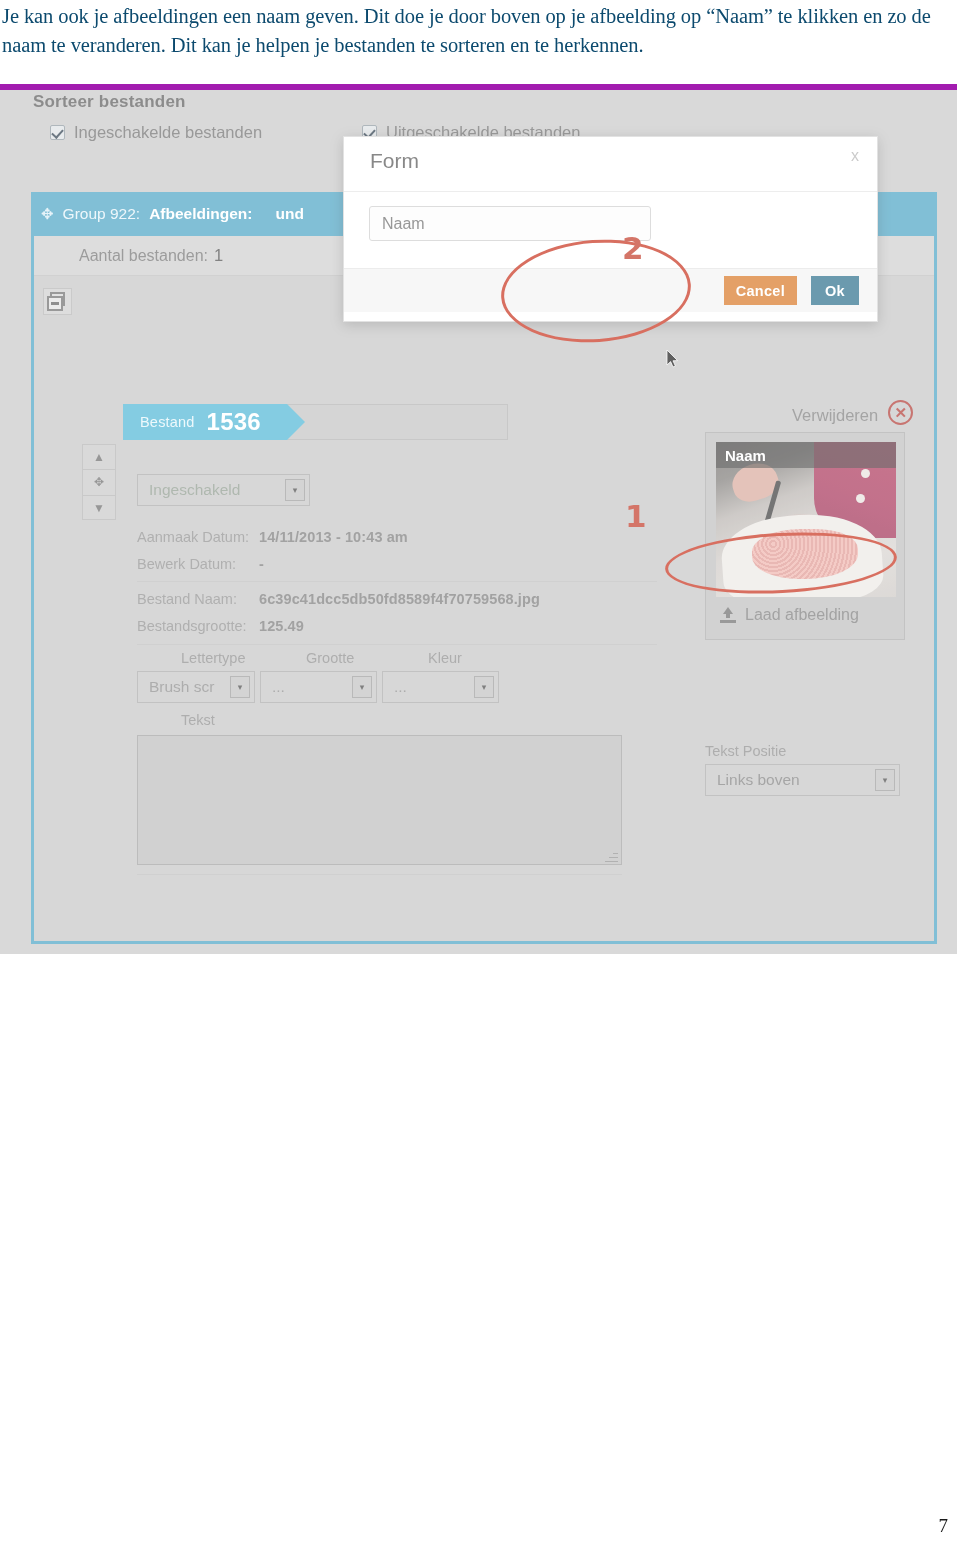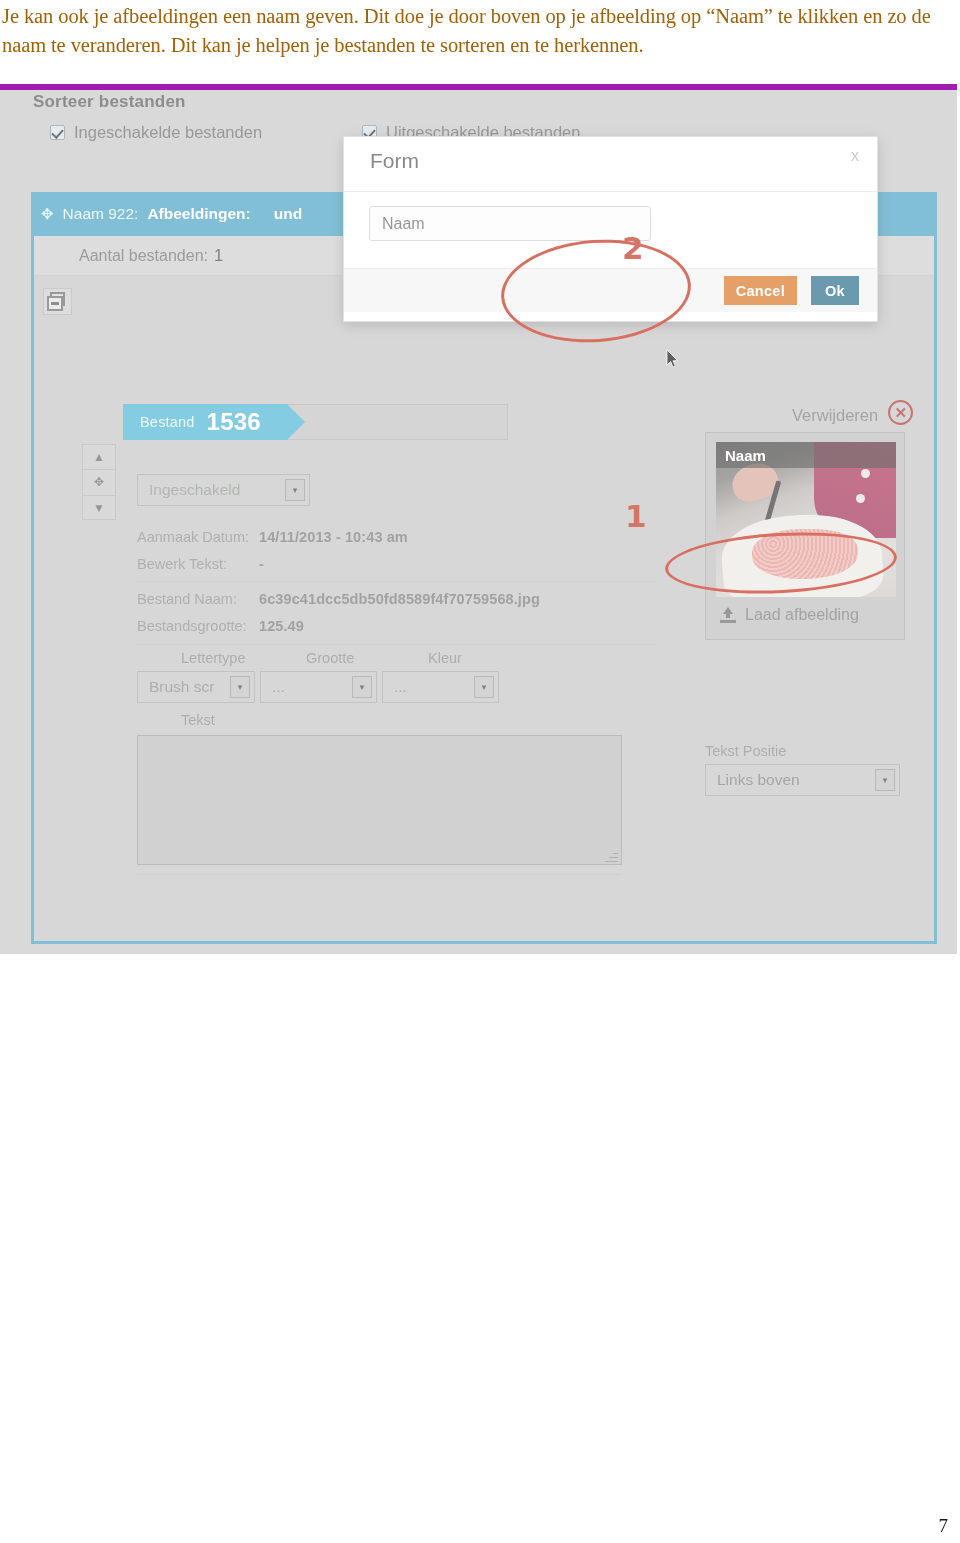--- a/index.html
+++ b/index.html
@@ -10,21 +10,21 @@
     overflow: hidden;
   }
   .page { position: relative; width: 960px; height: 1543px; background:#fff; }
 
   
   .prose {
     position: absolute; left: 0; top: 0; width: 940px;
     font-family: "Liberation Serif", serif;
     font-size: 20.5px;
     line-height: 29px;
-    color: #a16207;
+    color: #0c4a6e;
     padding: 2px 0 0 2px;
     letter-spacing: -0.1px;
   }
 
   
   .shot {
     position: absolute; left: 0; top: 84px;
     width: 957px; height: 870px;
     background: #c9c9c9;
     overflow: hidden;
@@ -364,21 +364,21 @@
         <span>Ingeschakeld</span>
         <span class="arrow">▾</span>
       </div>
 
       <div class="meta">
         <div class="r">
           <span class="k">Aanmaak Datum:</span>
           <span class="v">14/11/2013 - 10:43 am</span>
         </div>
         <div class="r">
-          <span class="k">Bewerk Tekst:</span>
+          <span class="k">Bewerk Datum:</span>
           <span class="v">-</span>
         </div>
         <div class="sep"></div>
         <div class="r">
           <span class="k">Bestand Naam:</span>
           <span class="v">6c39c41dcc5db50fd8589f4f70759568.jpg</span>
         </div>
         <div class="r">
           <span class="k">Bestandsgrootte:</span>
           <span class="v">125.49</span>
@@ -442,21 +442,21 @@
       <div class="tp-label">Tekst Positie</div>
       <div class="sel sel-tp">
         <span>Links boven</span>
         <span class="arrow">▾</span>
       </div>
 
     </div>
 
     <div class="panel-top-bar">
       <span class="move-glyph">✥</span>
-      <span class="grp-a">Naam 922:</span>
+      <span class="grp-a">Group 922:</span>
       <span class="grp-b">Afbeeldingen:</span>
       <span class="grp-c">und</span>
     </div>
 
     <div class="count-row">
       <span class="count-label">Aantal bestanden:</span>
       <span class="count-val">1</span>
     </div>
 
     <div class="modal">

